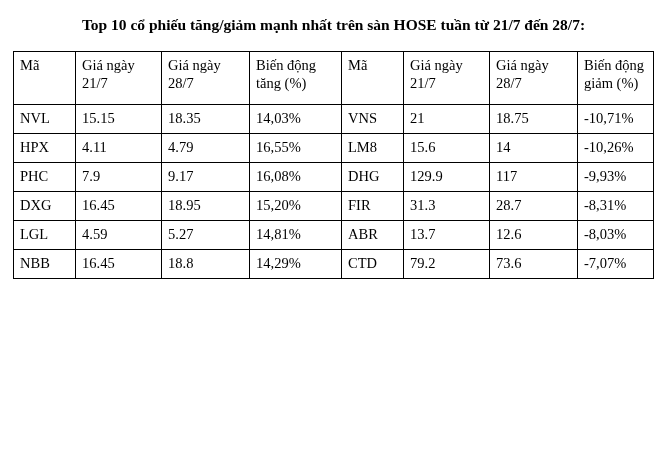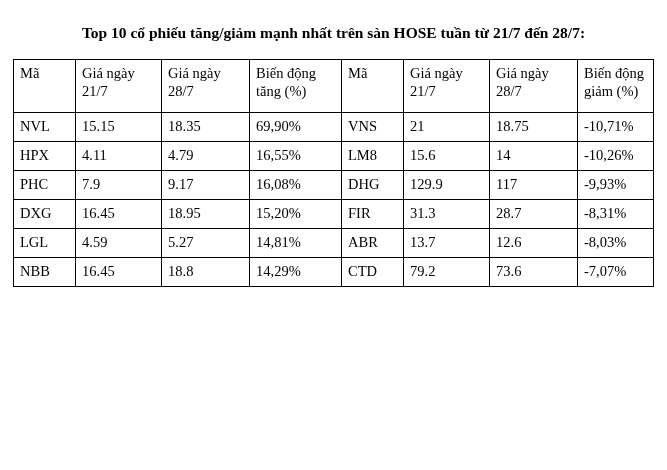--- a/index.html
+++ b/index.html
@@ -17,21 +17,21 @@
   .page {
     width: 667px;
     height: 470px;
     position: relative;
     box-sizing: border-box;
   }
   .title {
     text-align: center;
     font-size: 15.5px;
     font-weight: bold;
-    padding: 24px 10px 8px 10px;
+    padding: 16px 10px 8px 10px;
     line-height: 1.2;
     font-family: "Liberation Serif", serif;
   }
   table.data {
     border-collapse: collapse;
     margin: 8px auto;
     width: 640px;
     table-layout: fixed;
     font-size: 14.5px;
   }
@@ -92,21 +92,21 @@
         <th>Giá ngày 21/7</th>
         <th>Giá ngày 28/7</th>
         <th>Biến động giảm (%)</th>
       </tr>
     </thead>
     <tbody>
       <tr>
         <td>NVL</td>
         <td>15.15</td>
         <td>18.35</td>
-        <td>69,90%</td>
+        <td>14,03%</td>
         <td>VNS</td>
         <td>21</td>
         <td>18.75</td>
         <td>-10,71%</td>
       </tr>
       <tr>
         <td>HPX</td>
         <td>4.11</td>
         <td>4.79</td>
         <td>16,55%</td>

